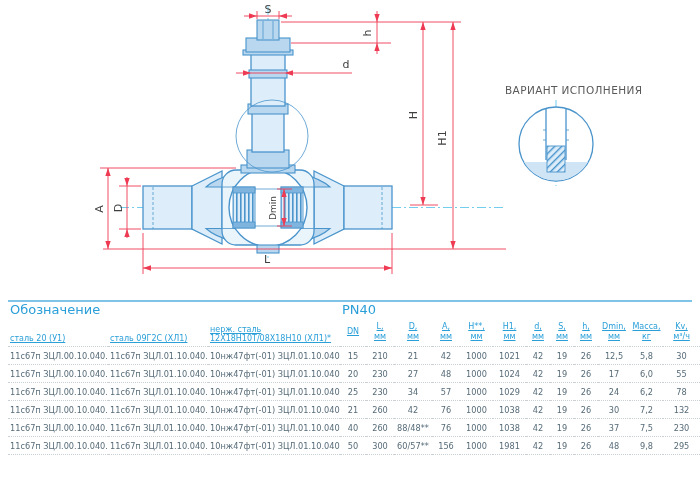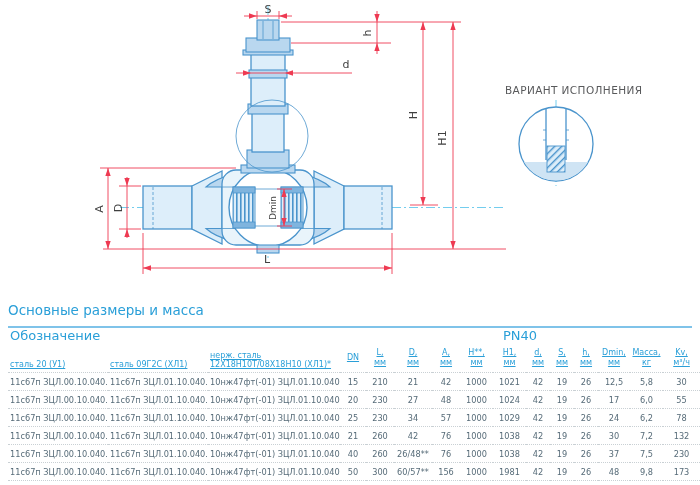--- a/index.html
+++ b/index.html
@@ -22,21 +22,21 @@
   .dims{font-size:9px;fill:#3f3f3f;}
   .vlabel{font-size:10.5px;fill:#58595b;letter-spacing:0.4px;}
 
   
   .table-section{position:absolute;left:8px;top:300px;width:684px;}
   .tbl-title{margin:2px 0 8px 0;font-size:13.5px;font-weight:400;color:#2a9fd8;}
   .rule{height:2px;background:#7fc3e9;margin-bottom:0;}
   table{width:684px;border-collapse:collapse;table-layout:fixed;}
   th,td{padding:0 2px;font-weight:400;overflow:hidden;white-space:nowrap;}
   thead .grp th{font-size:13px;color:#2a9fd8;height:14px;text-align:left;}
-  thead .grp th.pn{text-align:center;}
+  thead .grp th.pn{text-align:left;}
   thead .cols th{font-size:8px;color:#2a9fd8;line-height:1.15;height:26px;text-decoration:underline;}
   th.mat{text-align:left;vertical-align:bottom;padding-bottom:3px;}
   th.val{text-align:center;vertical-align:middle;}
   tbody td{font-size:8.2px;color:#566b78;height:17px;text-align:center;}
   tbody td.des{text-align:left;}
   tbody tr{border-top:1px dotted #c9d0d4;}
   tbody tr:last-child{border-bottom:1px dotted #c9d0d4;}
 </style>
 </head>
 <body>
@@ -170,21 +170,20 @@
       <line class="bl" x1="566" y1="108" x2="566" y2="160"></line>
       <line class="blt" x1="543" y1="130" x2="546" y2="130"></line>
       <line class="blt" x1="566" y1="130" x2="569" y2="130"></line>
       <line class="blt" x1="543" y1="140" x2="546" y2="140"></line>
       <line class="blt" x1="566" y1="140" x2="569" y2="140"></line>
       <rect x="547" y="146" width="18" height="26" fill="url(#hatch)" stroke="#4a94cc" stroke-width="0.9"></rect>
     </g>
   </svg>
 
   <div class="table-section">
-    <h2 class="tbl-title">Основные размеры и масса</h2>
     <div class="rule"></div>
     <table>
       <colgroup>
         <col style="width:100px">
           <col style="width:100px">
           <col style="width:132px">
         <col style="width:26px">
           <col style="width:28px">
           <col style="width:38px">
           <col style="width:28px">
@@ -323,21 +322,21 @@
             <td>30</td>
             <td>7,2</td>
             <td>132</td>
           </tr>
           <tr>
             <td class="des">11с67п ЗЦЛ.00.10.040.040</td>
             <td class="des">11с67п ЗЦЛ.01.10.040.040</td>
             <td class="des">10нж47фт(-01) ЗЦЛ.01.10.040.040</td>
             <td>40</td>
             <td>260</td>
-            <td>26/48**</td>
+            <td>88/48**</td>
             <td>76</td>
             <td>1000</td>
             <td>1038</td>
             <td>42</td>
             <td>19</td>
             <td>26</td>
             <td>37</td>
             <td>7,5</td>
             <td>230</td>
           </tr>
@@ -349,18 +348,18 @@
             <td>300</td>
             <td>60/57**</td>
             <td>156</td>
             <td>1000</td>
             <td>1981</td>
             <td>42</td>
             <td>19</td>
             <td>26</td>
             <td>48</td>
             <td>9,8</td>
-            <td>173</td>
+            <td>295</td>
           </tr>
         </tbody>
     </table>
   </div>
 </div>
 
 </body></html>

